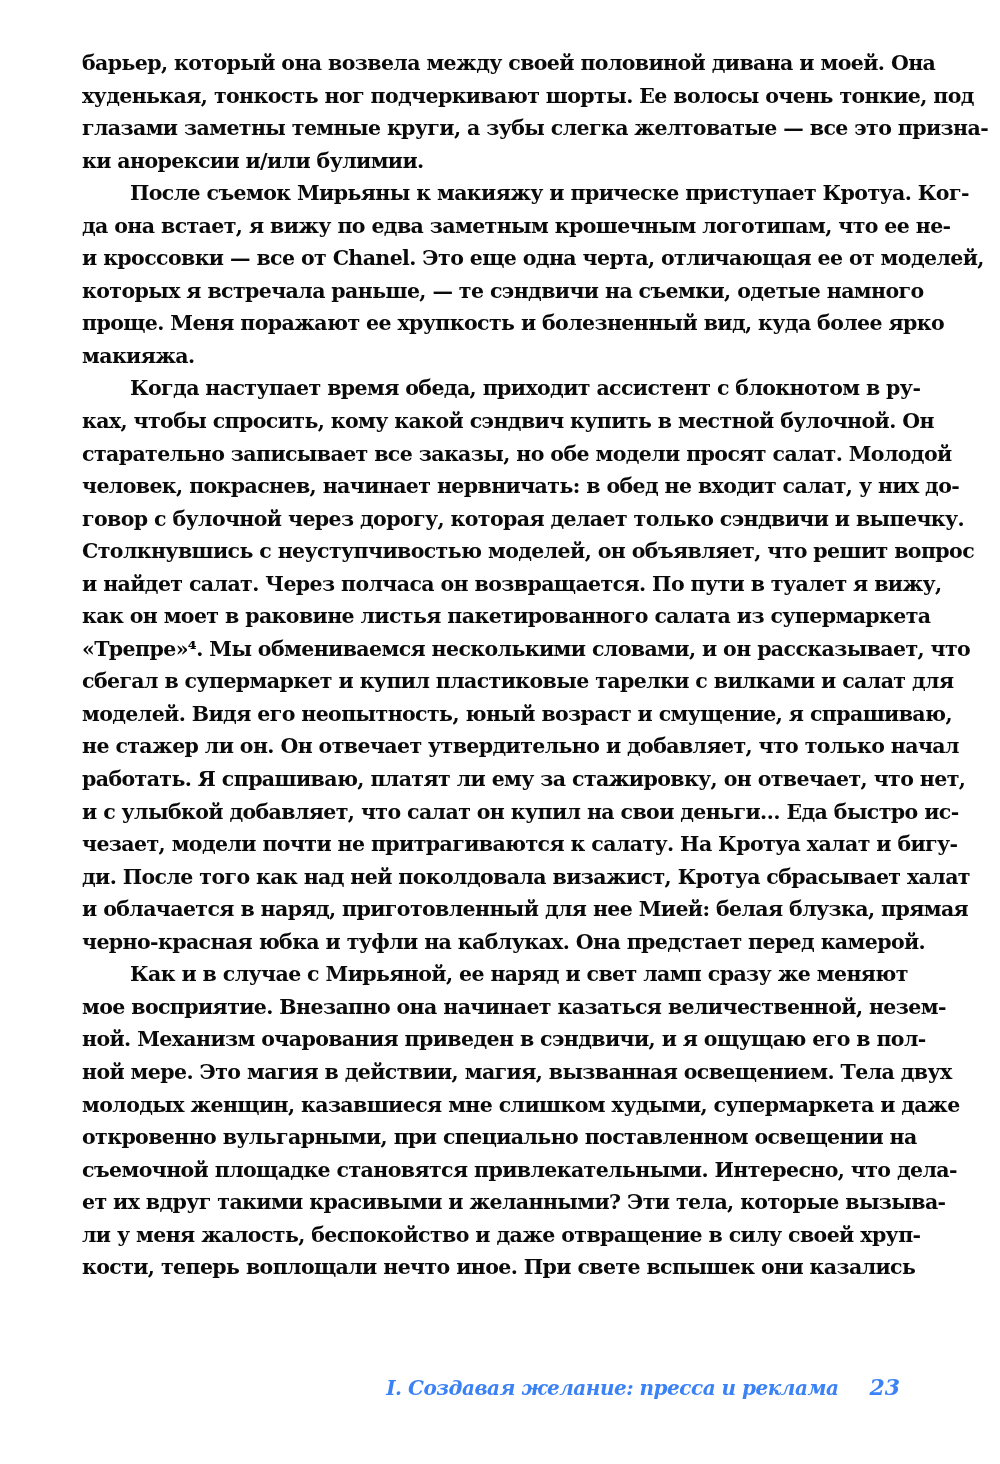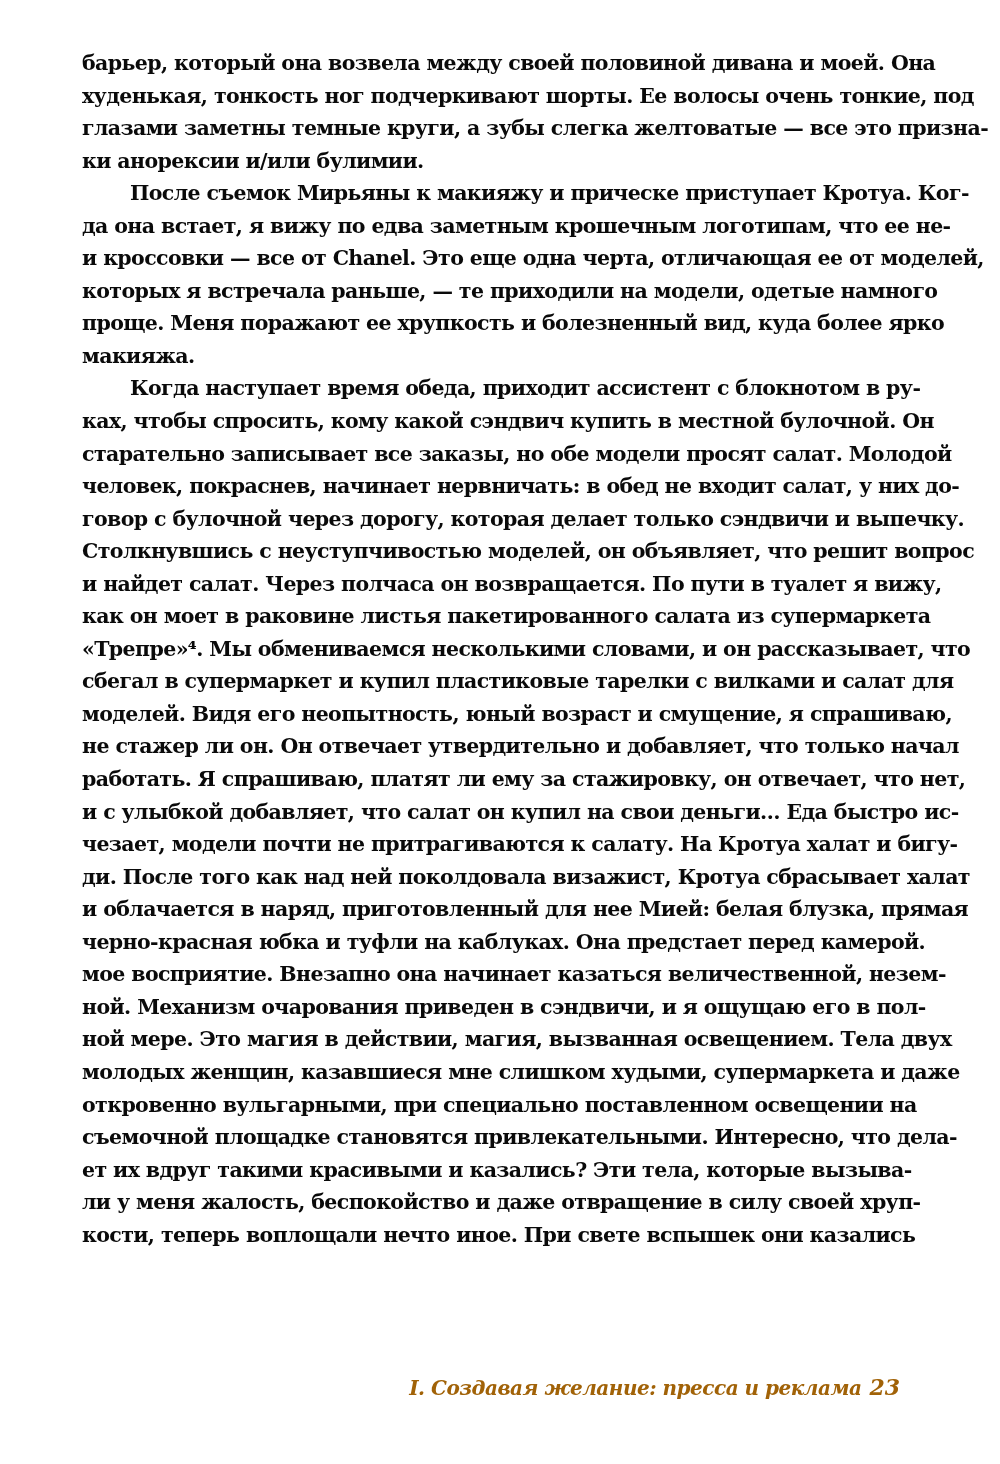--- a/index.html
+++ b/index.html
@@ -12,42 +12,42 @@
     font-weight: bold; letter-spacing: -0.6px;
   }
   .line {
     display: block; white-space: nowrap; text-align: justify;
     text-align-last: justify; height: 32.55px; overflow: visible;
   }
   .line.last { text-align-last: left; }
   .line.indent { padding-left: 48px; }
   .footer {
     position: absolute; top: 1374px; right: 100px;
-    font-family: "DejaVu Serif", serif; color: #a16207;
-    display: flex; align-items: baseline; gap: 8px;
+    font-family: "DejaVu Serif", serif; color: #3b82f6;
+    display: flex; align-items: baseline; gap: 31px;
   }
   .running-head { font-style: italic; font-weight: bold; font-size: 20px; letter-spacing: -0.5px; }
   .page-number { font-weight: bold; font-size: 22px; font-style: italic; }
 </style>
 </head>
 <body>
 
 <div class="page">
   <div class="body-text" id="body-text">
       <div>
         <span class="line">барьер, который она возвела между своей половиной дивана и моей. Она</span>
         <span class="line">худенькая, тонкость ног подчеркивают шорты. Ее волосы очень тонкие, под</span>
         <span class="line">глазами заметны темные круги, а зубы слегка желтоватые — все это призна-</span>
         <span class="line last">ки анорексии и/или булимии.</span>
       </div>
       <div>
         <span class="line indent">После съемок Мирьяны к макияжу и прическе приступает Кротуа. Ког-</span>
         <span class="line">да она встает, я вижу по едва заметным крошечным логотипам, что ее не-</span>
         <span class="line">и кроссовки — все от Chanel. Это еще одна черта, отличающая ее от моделей,</span>
-        <span class="line">которых я встречала раньше, — те приходили на модели, одетые намного</span>
+        <span class="line">которых я встречала раньше, — те сэндвичи на съемки, одетые намного</span>
         <span class="line">проще. Меня поражают ее хрупкость и болезненный вид, куда более ярко</span>
         <span class="line last">макияжа.</span>
       </div>
       <div>
         <span class="line indent">Когда наступает время обеда, приходит ассистент с блокнотом в ру-</span>
         <span class="line">ках, чтобы спросить, кому какой сэндвич купить в местной булочной. Он</span>
         <span class="line">старательно записывает все заказы, но обе модели просят салат. Молодой</span>
         <span class="line">человек, покраснев, начинает нервничать: в обед не входит салат, у них до-</span>
         <span class="line">говор с булочной через дорогу, которая делает только сэндвичи и выпечку.</span>
         <span class="line">Столкнувшись с неуступчивостью моделей, он объявляет, что решит вопрос</span>
@@ -58,27 +58,28 @@
         <span class="line">моделей. Видя его неопытность, юный возраст и смущение, я спрашиваю,</span>
         <span class="line">не стажер ли он. Он отвечает утвердительно и добавляет, что только начал</span>
         <span class="line">работать. Я спрашиваю, платят ли ему за стажировку, он отвечает, что нет,</span>
         <span class="line">и с улыбкой добавляет, что салат он купил на свои деньги… Еда быстро ис-</span>
         <span class="line">чезает, модели почти не притрагиваются к салату. На Кротуа халат и бигу-</span>
         <span class="line">ди. После того как над ней поколдовала визажист, Кротуа сбрасывает халат</span>
         <span class="line">и облачается в наряд, приготовленный для нее Мией: белая блузка, прямая</span>
         <span class="line last">черно-красная юбка и туфли на каблуках. Она предстает перед камерой.</span>
       </div>
       <div>
+        <span class="line indent">Как и в случае с Мирьяной, ее наряд и свет ламп сразу же меняют</span>
         <span class="line">мое восприятие. Внезапно она начинает казаться величественной, незем-</span>
         <span class="line">ной. Механизм очарования приведен в сэндвичи, и я ощущаю его в пол-</span>
         <span class="line">ной мере. Это магия в действии, магия, вызванная освещением. Тела двух</span>
         <span class="line">молодых женщин, казавшиеся мне слишком худыми, супермаркета и даже</span>
         <span class="line">откровенно вульгарными, при специально поставленном освещении на</span>
         <span class="line">съемочной площадке становятся привлекательными. Интересно, что дела-</span>
-        <span class="line">ет их вдруг такими красивыми и казались? Эти тела, которые вызыва-</span>
+        <span class="line">ет их вдруг такими красивыми и желанными? Эти тела, которые вызыва-</span>
         <span class="line">ли у меня жалость, беспокойство и даже отвращение в силу своей хруп-</span>
         <span class="line">кости, теперь воплощали нечто иное. При свете вспышек они казались</span>
       </div>
     </div>
   <div class="footer">
     <span class="running-head">I. Создавая желание: пресса и реклама</span>
     <span class="page-number">23</span>
   </div>
 </div>
 

